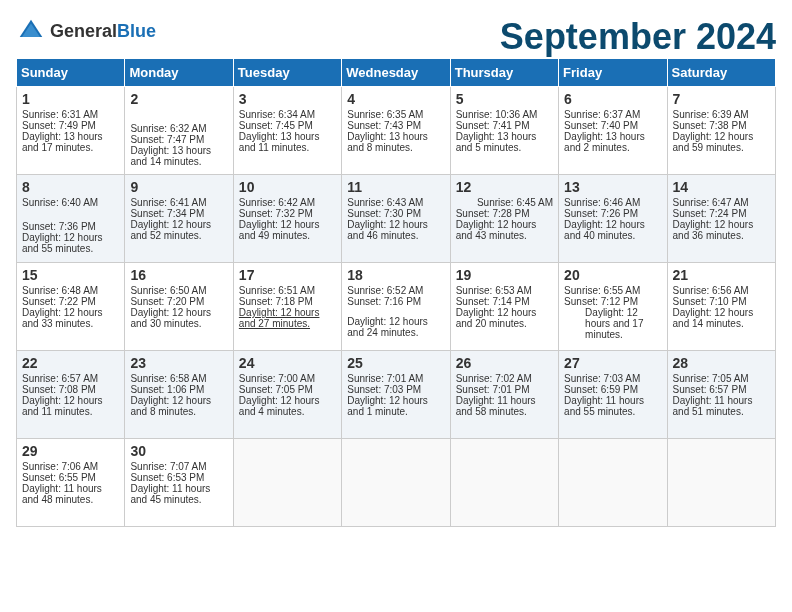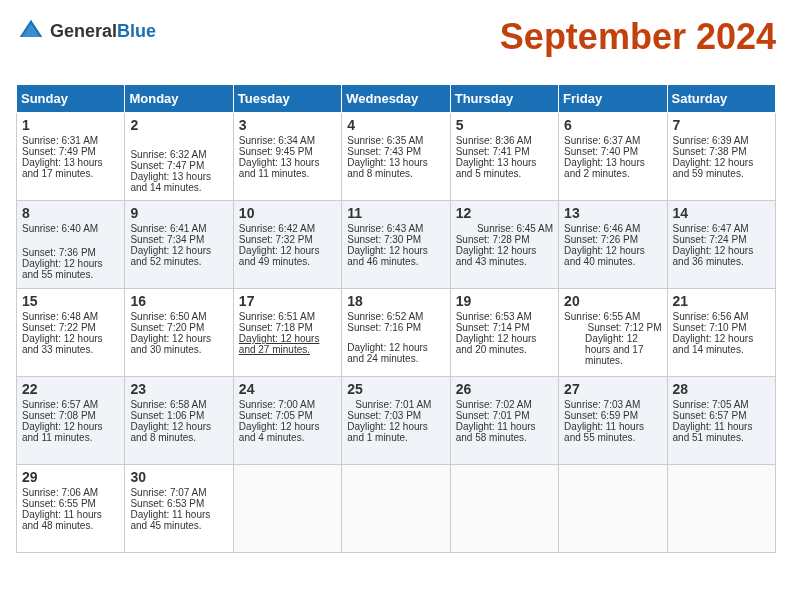--- a/index.html
+++ b/index.html
@@ -7,21 +7,21 @@
       font-family: Arial, sans-serif;
       background: #fff;
       width: 792px;
       min-height: 612px;
       padding: 16px;
     }
     .header-area {
       display: flex;
       justify-content: space-between;
       align-items: flex-start;
-      margin-bottom: 26px;
+      margin-bottom: 0;
     }
     .logo {
       display: flex;
       align-items: center;
       gap: 4px;
     }
     .logo-text-general {
       font-size: 18px;
       font-weight: bold;
       color: #333;
@@ -34,21 +34,21 @@
     .logo-icon {
       width: 30px;
       height: 30px;
     }
     .title-area {
       text-align: right;
     }
     .month-title {
       font-size: 36px;
       font-weight: bold;
-      color: #c2410c;
+      color: #0c4a6e;
     }
     .location-title {
       font-size: 16px;
       color: #555;
     }
     table {
       width: 100%;
       border-collapse: collapse;
       table-layout: fixed;
     }
@@ -125,32 +125,32 @@
         </td>
         <td>
           <span class="day-number">2</span>
           <span style="display: block; margin-top: 16px;">Sunrise: 6:32 AM</span>
           <span style="display: block;">Sunset: 7:47 PM</span>
           <span style="display: block;">Daylight: 13 hours and 14 minutes.</span>
         </td>
         <td>
           <span class="day-number">3</span>
           <span style="display: block;">Sunrise: 6:34 AM</span>
-          <span style="display: block;">Sunset: 9:45 PM</span>
+          <span style="display: block;">Sunset: 7:45 PM</span>
           <span style="display: block;">Daylight: 13 hours and 11 minutes.</span>
         </td>
         <td>
           <span class="day-number">4</span>
           <span style="display: block;">Sunrise: 6:35 AM</span>
           <span style="display: block;">Sunset: 7:43 PM</span>
           <span style="display: block;">Daylight: 13 hours and 8 minutes.</span>
         </td>
         <td>
           <span class="day-number">5</span>
-          <span style="display: block;">Sunrise: 8:36 AM</span>
+          <span style="display: block;">Sunrise: 10:36 AM</span>
           <span style="display: block;">Sunset: 7:41 PM</span>
           <span style="display: block;">Daylight: 13 hours and 5 minutes.</span>
         </td>
         <td>
           <span class="day-number">6</span>
           <span style="display: block;">Sunrise: 6:37 AM</span>
           <span style="display: block;">Sunset: 7:40 PM</span>
           <span style="display: block;">Daylight: 13 hours and 2 minutes.</span>
         </td>
         <td>
@@ -231,21 +231,21 @@
         </td>
         <td>
           <span class="day-number">19</span>
           <span style="display: block;">Sunrise: 6:53 AM</span>
           <span style="display: block;">Sunset: 7:14 PM</span>
           <span style="display: block;">Daylight: 12 hours and 20 minutes.</span>
         </td>
         <td>
           <span class="day-number">20</span>
           <span style="display: block;">Sunrise: 6:55 AM</span>
-          <span style="display: block; text-align: right;">Sunset: 7:12 PM</span>
+          <span style="display: block;">Sunset: 7:12 PM</span>
           <span style="display: block; margin-left: 21px;">Daylight: 12 hours and 17 minutes.</span>
         </td>
         <td>
           <span class="day-number">21</span>
           <span style="display: block;">Sunrise: 6:56 AM</span>
           <span style="display: block;">Sunset: 7:10 PM</span>
           <span style="display: block;">Daylight: 12 hours and 14 minutes.</span>
         </td>
       </tr>
       <tr>
@@ -262,21 +262,21 @@
           <span style="display: block;">Daylight: 12 hours and 8 minutes.</span>
         </td>
         <td>
           <span class="day-number">24</span>
           <span style="display: block;">Sunrise: 7:00 AM</span>
           <span style="display: block;">Sunset: 7:05 PM</span>
           <span style="display: block;">Daylight: 12 hours and 4 minutes.</span>
         </td>
         <td>
           <span class="day-number">25</span>
-          <span style="display: block; margin-left: 8px;">Sunrise: 7:01 AM</span>
+          <span style="display: block;">Sunrise: 7:01 AM</span>
           <span style="display: block;">Sunset: 7:03 PM</span>
           <span style="display: block;">Daylight: 12 hours and 1 minute.</span>
         </td>
         <td>
           <span class="day-number">26</span>
           <span style="display: block;">Sunrise: 7:02 AM</span>
           <span style="display: block;">Sunset: 7:01 PM</span>
           <span style="display: block;">Daylight: 11 hours and 58 minutes.</span>
         </td>
         <td>

